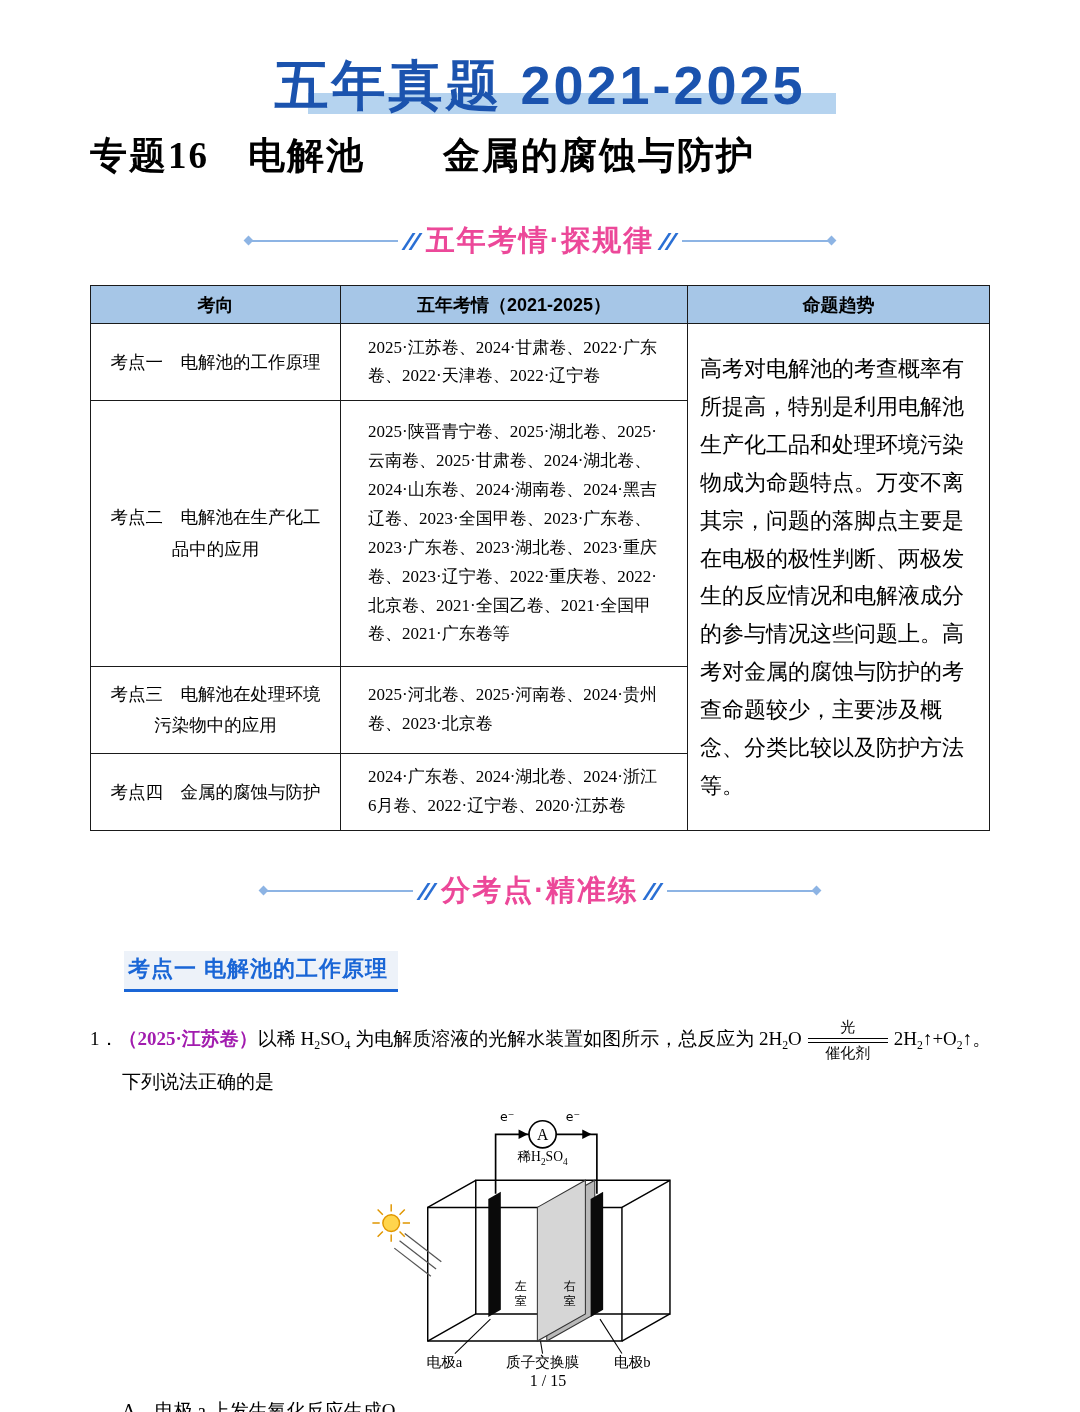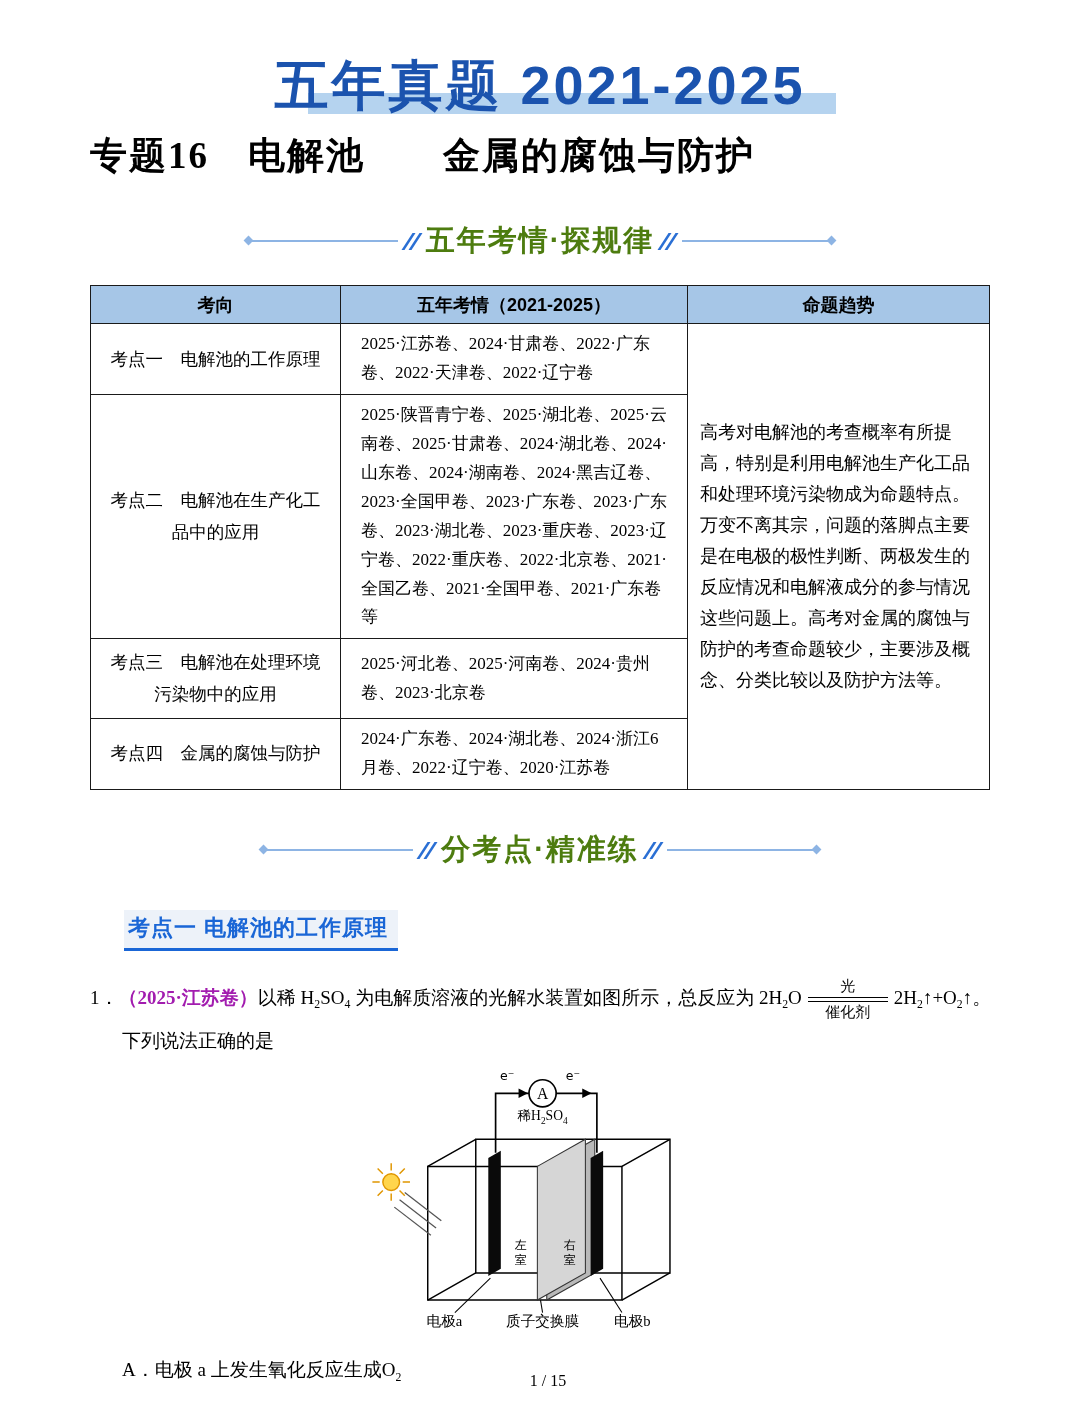--- a/index.html
+++ b/index.html
@@ -20,31 +20,31 @@
 
   
   .sec-header { display:flex; align-items:center; justify-content:center; margin-top:40px; gap:9px; }
   .sec-line { position:relative; width:148px; height:2px; background:#8db4e4; }
   .sec-line .dot { position:absolute; top:-3px; width:7px; height:7px; background:#8db4e4; transform:rotate(45deg); }
   .sec-line.left .dot { left:-5px; }
   .sec-line.right .dot { right:-5px; }
   .slashes { display:flex; gap:4px; }
   .slashes i { display:block; width:3px; height:17px; background:#2a6fd4; transform:skewX(-33deg); }
   .sec-title { font-family:"Liberation Sans","DejaVu Sans",sans-serif; font-weight:bold;
-    font-size:29px; color:#4d7c0f; letter-spacing:2px; }
+    font-size:29px; color:#ec4899; letter-spacing:2px; }
 
   
   table.kaoqing { width:100%; border-collapse:collapse; margin-top:24px; table-layout:fixed; }
   .kaoqing th, .kaoqing td { border:1.6px solid #1a1a1a;margin-left:8px; }
   .kaoqing th { background:#a6c6e7; height:38px; font-size:18px; font-weight:bold;
     font-family:"Liberation Sans","DejaVu Sans",sans-serif; }
   .kaoqing td.topic { text-align:center; vertical-align:middle; padding:8px 12px;
     font-family:"Liberation Sans","DejaVu Sans",sans-serif; font-size:17.5px; line-height:1.8; }
-  .kaoqing td.exams { padding:6px 20px; font-size:17px; line-height:1.7; vertical-align:middle; }
-  .kaoqing td.trend { padding:16px 12px; font-size:18px; line-height:1.72; vertical-align:middle; }
+  .kaoqing td.exams { padding:6px 27px; font-size:17px; line-height:1.7; vertical-align:middle; }
+  .kaoqing td.trend { padding:26px 12px; font-size:22px; line-height:1.72; vertical-align:middle; }
 
   
   .kaodian { display:inline-block; margin:40px 0 0 34px; padding:3px 10px 5px 4px;
     font-family:"Liberation Sans","DejaVu Sans",sans-serif; font-weight:bold; font-size:22px;
     color:#1a66d6; background:#edf2f9; border-bottom:3px solid #1a66d6; letter-spacing:1px; }
 
   
   .q1 { margin-top:26px; font-size:19px; }
   .q1-line1 { white-space:nowrap; }
   .q-src { color:#a21caf; font-weight:bold; }

